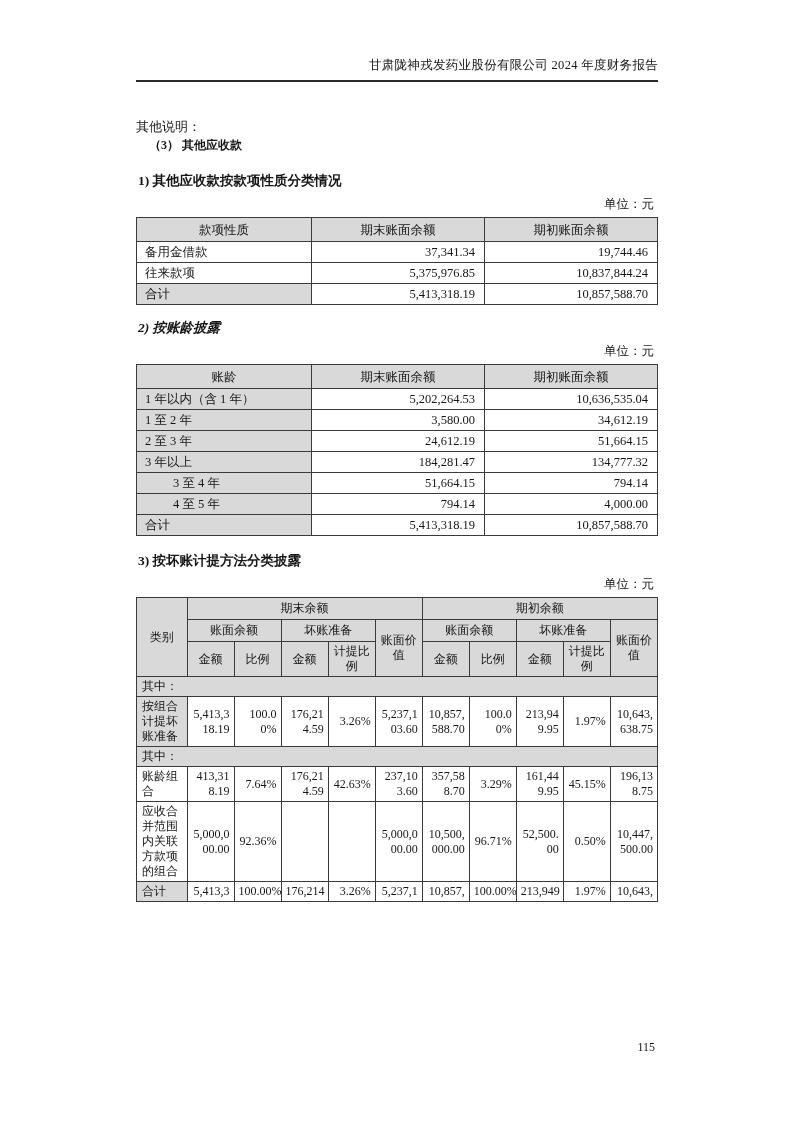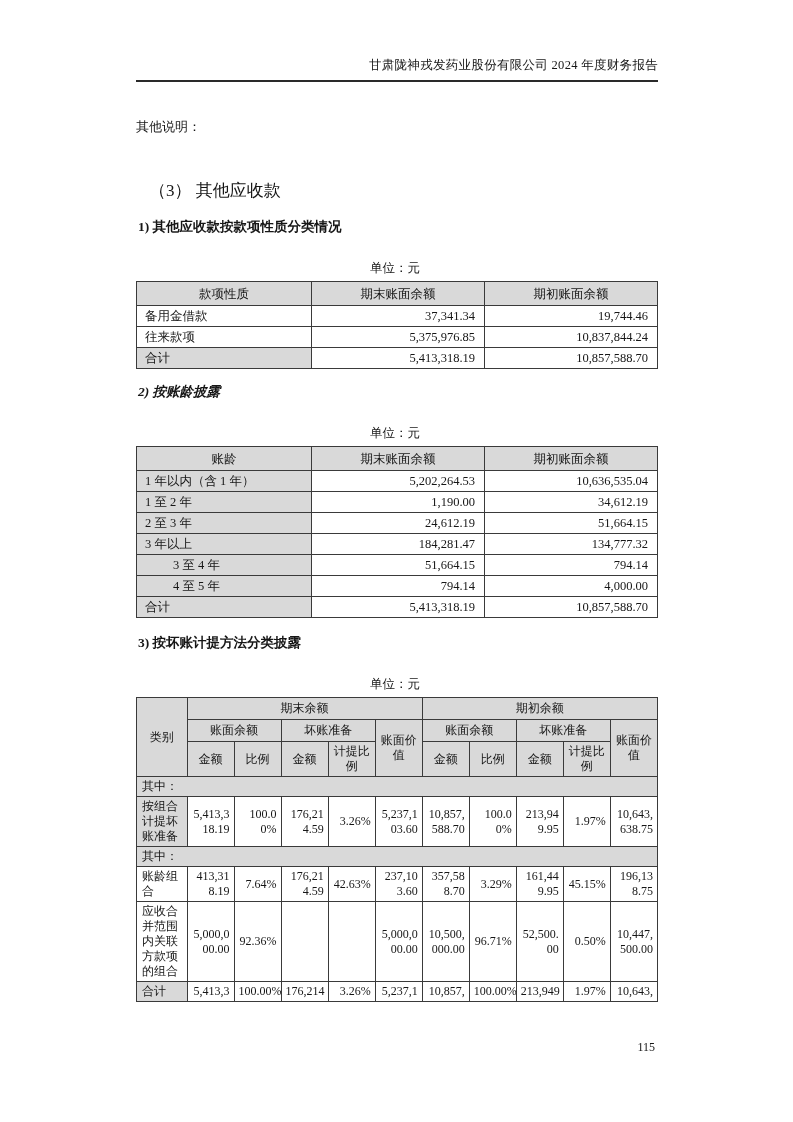--- a/index.html
+++ b/index.html
@@ -16,25 +16,25 @@
   }
   .doc-header {
     text-align:right;
     font-size:12.5px;
     line-height:18px;
     letter-spacing:0.3px;
     padding-bottom:6px;
     border-bottom:2px solid #2a2a2a;
   }
   .note { margin-top:36px; font-size:13px; line-height:18px; }
-  .sec-title { margin-top:46px; font-weight:normal; font-size:17px; line-height:18px; padding-left:13px; }
+  .sec-title { font-weight:bold; font-size:12px; line-height:18px; padding-left:13px; }
   .sub-title { margin-top:18px; font-weight:bold; font-size:13.5px; line-height:18px; padding-left:2px; }
   .sub-title.t2 { margin-top:14px;font-style:italic; }
   .sub-title.t3 { margin-top:16px; }
-  .unit { text-align:center; font-size:12.5px; line-height:17px; margin-top:24px; margin-bottom:4px; padding-right:4px; }
+  .unit { text-align:right; font-size:12.5px; line-height:17px; margin-top:6px; margin-bottom:4px; padding-right:4px; }
 
   table { width:100%; border-collapse:collapse; table-layout:fixed; }
   th, td {
     border:1px solid #3a3a3a;
     font-size:12.5px;
     font-weight:normal;
     vertical-align:middle;
     padding:2px 6px;
     line-height:16px;
   }
@@ -124,21 +124,21 @@
       <th class="gray">期末账面余额</th>
       <th class="gray">期初账面余额</th>
     </tr>
     <tr class="simple-row">
       <td class="lbl gray">1 年以内（含 1 年）</td>
       <td class="num">5,202,264.53</td>
       <td class="num">10,636,535.04</td>
     </tr>
     <tr class="simple-row">
       <td class="lbl gray">1 至 2 年</td>
-      <td class="num">1,190.00</td>
+      <td class="num">3,580.00</td>
       <td class="num">34,612.19</td>
     </tr>
     <tr class="simple-row">
       <td class="lbl gray">2 至 3 年</td>
       <td class="num">24,612.19</td>
       <td class="num">51,664.15</td>
     </tr>
     <tr class="simple-row">
       <td class="lbl gray">3 年以上</td>
       <td class="num">184,281.47</td>

